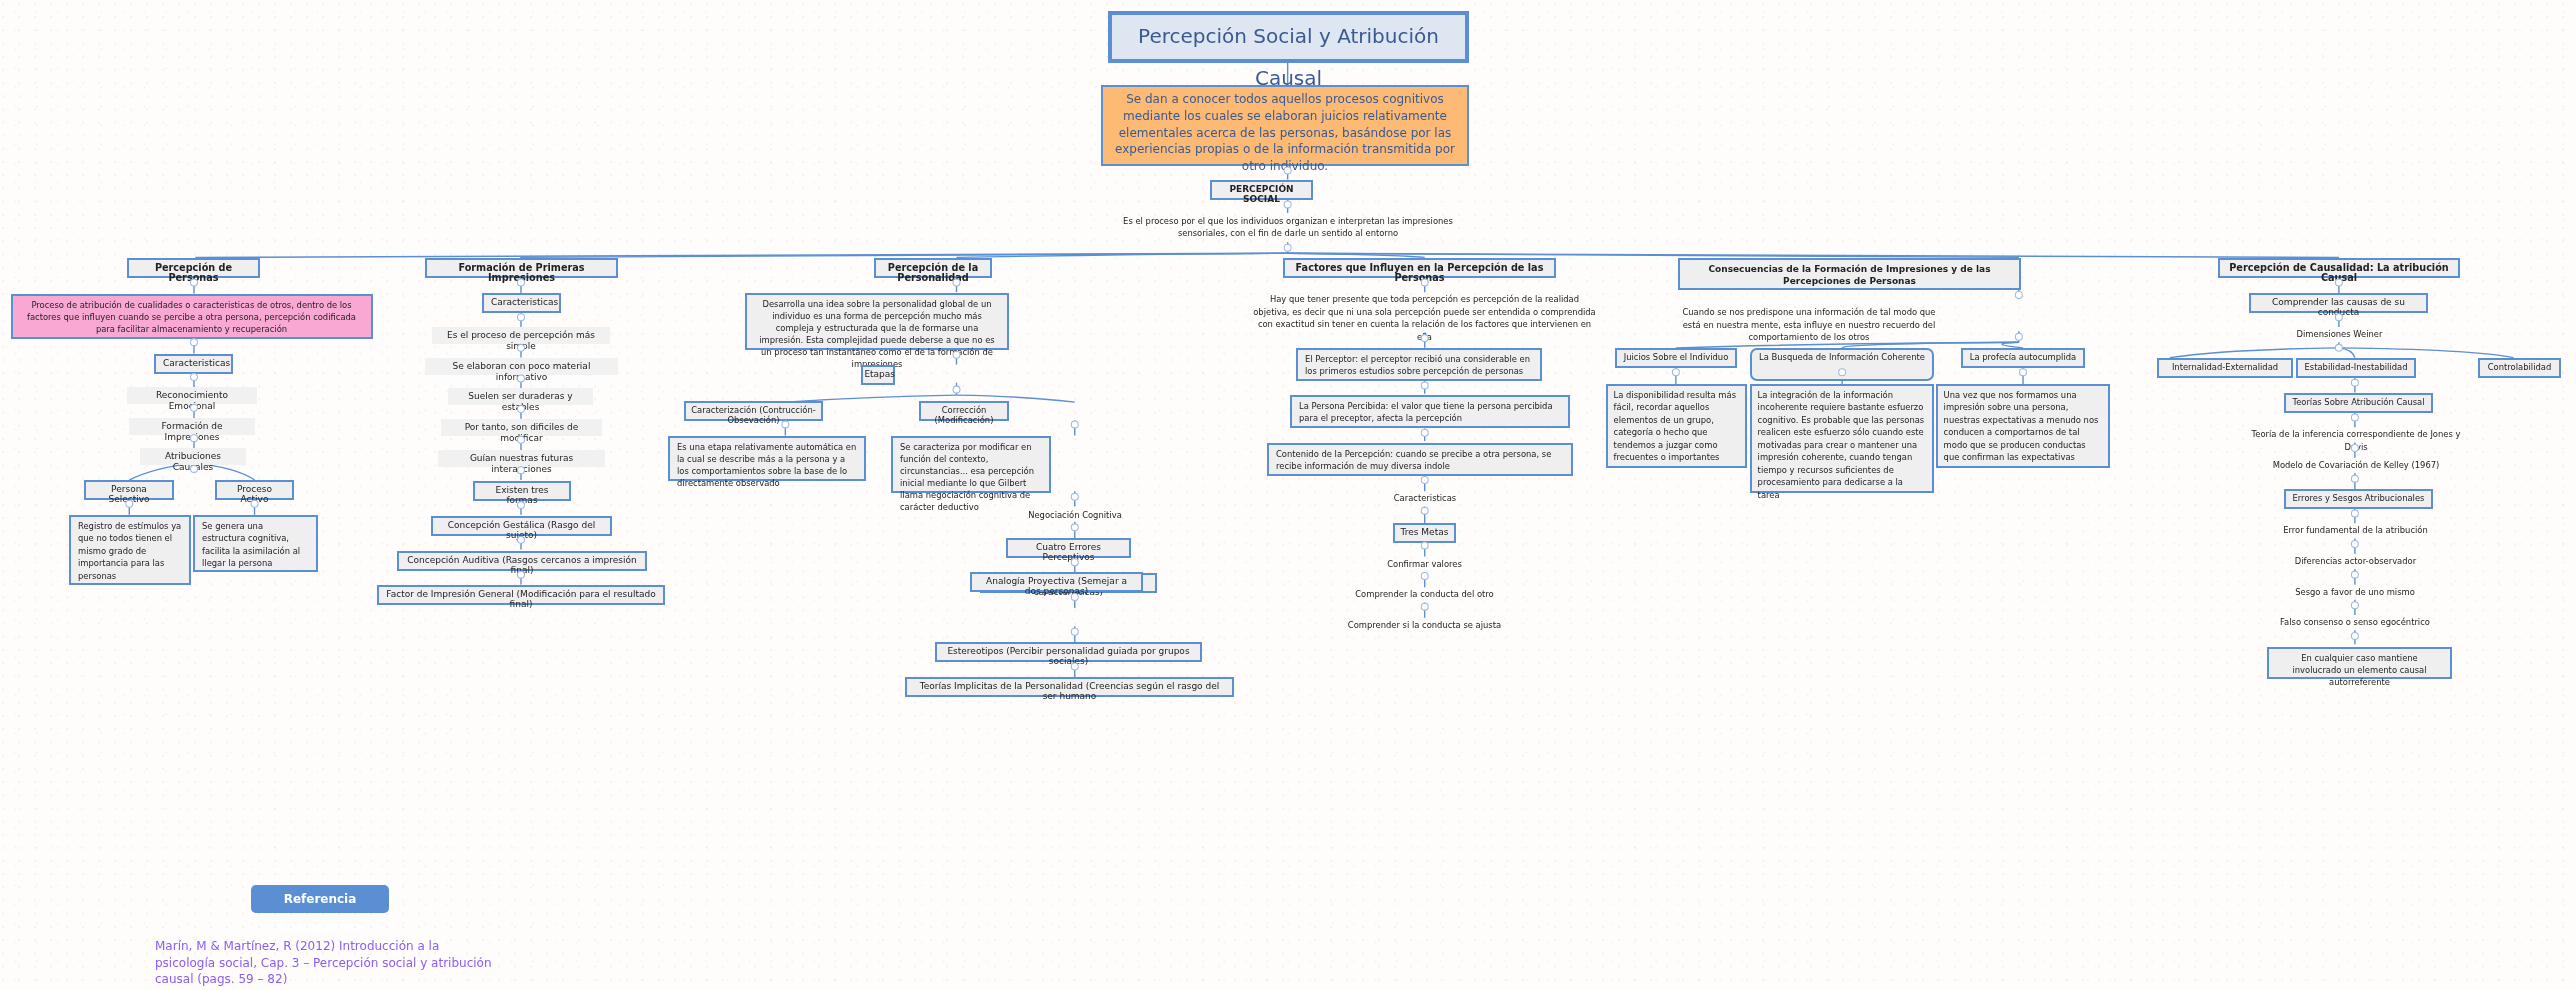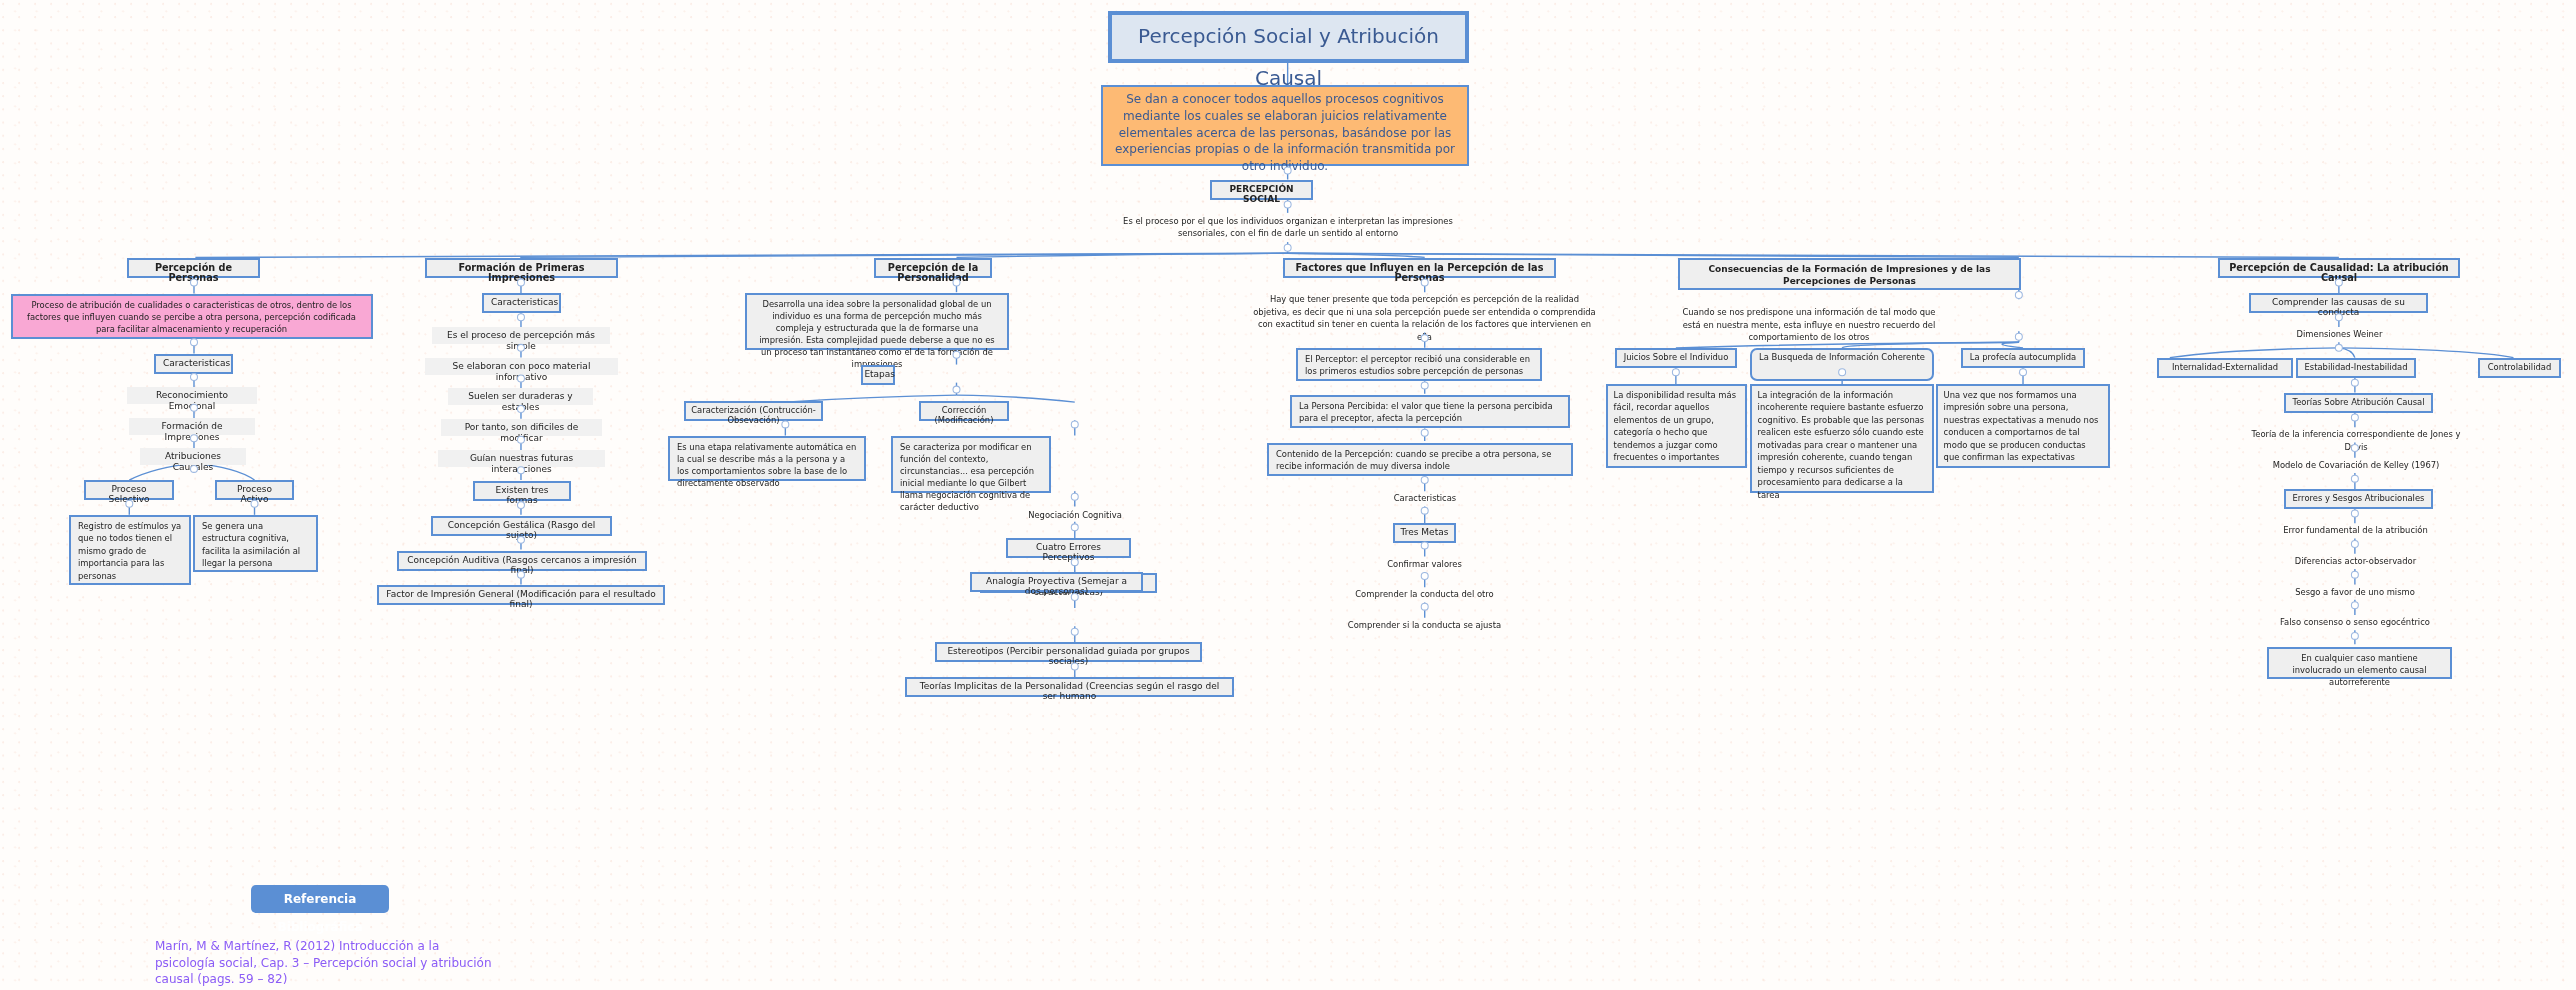--- a/index.html
+++ b/index.html
@@ -129,21 +129,21 @@
 <div class="n intro" style="left:1101px;top:85px;width:368px;height:81px;">Se dan a conocer todos aquellos procesos cognitivos mediante los cuales se elaboran juicios relativamente elementales acerca de las personas, basándose por las experiencias propias o de la información transmitida por otro individuo.</div>
 <div class="n box bold" style="left:1210px;top:180px;width:103px;height:19.5px;font-size:9px;line-height:9.7px;">PERCEPCIÓN SOCIAL</div>
 <div class="n txt" style="left:1114px;top:214px;width:348px;font-size:8.4px;line-height:12px;">Es el proceso por el que los individuos organizan e interpretan las impresiones sensoriales, con el fin de darle un sentido al entorno</div>
 
 <div class="n box bold" style="left:127px;top:258px;width:133px;height:19.5px;line-height:9.7px;">Percepción de Personas</div>
 <div class="n box beige" style="left:11px;top:294px;width:362px;height:45px;font-size:8.4px;line-height:12px;">Proceso de atribución de cualidades o caracteristicas de otros, dentro de los factores que influyen cuando se percibe a otra persona, percepción codificada para facilitar almacenamiento y recuperación</div>
 <div class="n box" style="left:154px;top:354px;width:79px;height:19.5px;line-height:9.7px;">Caracteristicas</div>
 <div class="n plain" style="left:127px;top:387px;width:130px;height:16.7px;line-height:11px;">Reconocimiento Emocional</div>
 <div class="n plain" style="left:129px;top:418px;width:126px;height:16.7px;line-height:11px;">Formación de Impresiones</div>
 <div class="n plain" style="left:140px;top:448px;width:106px;height:16.7px;line-height:11px;">Atribuciones Causales</div>
-<div class="n box" style="left:84px;top:480px;width:90px;height:19.5px;line-height:9.7px;">Proceso Selectivo</div>
+<div class="n box" style="left:84px;top:480px;width:90px;height:19.5px;line-height:9.7px;">Persona Selectivo</div>
 <div class="n box" style="left:215px;top:480px;width:79px;height:19.5px;line-height:9.7px;">Proceso Activo</div>
 <div class="n box left" style="left:69px;top:515px;width:122px;height:70px;font-size:8.4px;line-height:12.5px;">Registro de estímulos ya que no todos tienen el mismo grado de importancia para las personas</div>
 <div class="n box left" style="left:193px;top:515px;width:125px;height:57px;font-size:8.4px;line-height:12.5px;">Se genera una estructura cognitiva, facilita la asimilación al llegar la persona</div>
 
 <div class="n box bold" style="left:425px;top:258px;width:193px;height:19.5px;line-height:9.7px;">Formación de Primeras Impresiones</div>
 <div class="n box" style="left:482px;top:293px;width:79px;height:19.5px;line-height:9.7px;">Caracteristicas</div>
 <div class="n plain" style="left:432px;top:327px;width:178px;height:16.7px;line-height:11px;">Es el proceso de percepción más simple</div>
 <div class="n plain" style="left:425px;top:358px;width:193px;height:16.7px;line-height:11px;">Se elaboran con poco material informativo</div>
 <div class="n plain" style="left:448px;top:388px;width:145px;height:16.7px;line-height:11px;">Suelen ser duraderas y estables</div>
 <div class="n plain" style="left:441px;top:419px;width:161px;height:16.7px;line-height:11px;">Por tanto, son dificiles de modificar</div>

